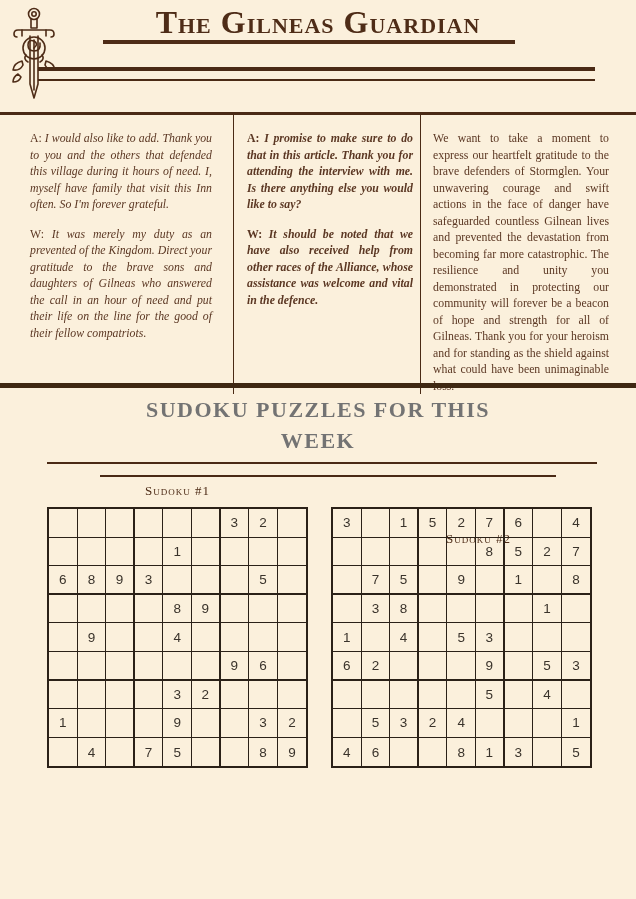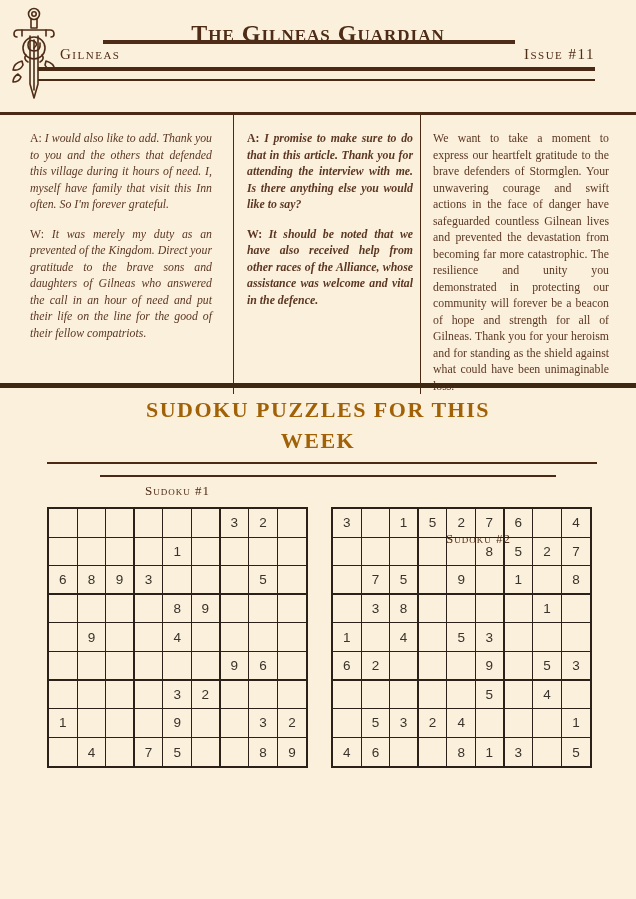--- a/index.html
+++ b/index.html
@@ -11,23 +11,23 @@
     margin: 0 auto;
     background: #fbf0dc;
     font-family: "Liberation Serif", serif;
     color: #5b3723;
     overflow: hidden;
   }
 
   
   .emblem { position:absolute; left:8px; top:6px; width:52px; height:100px; }
   .masthead-title {
-    position:absolute; top:20px; left:0; right:0;
+    position:absolute; top:4px; left:0; right:0;
     text-align:center;
-    font-size:24px; font-weight:bold;
+    font-size:32px; font-weight:bold;
     font-variant:small-caps;
     letter-spacing:1px;
     color:#4e2c17;
   }
   .title-rule { position:absolute; top:40px; left:103px; width:412px; height:4px; background:#4e2c17; }
   .issue-row {
     position:absolute; top:46px; left:60px; right:41px;
     display:flex; justify-content:space-between;
     font-size:15px; font-variant:small-caps; letter-spacing:1.5px;
     color:#4e2c17;
@@ -51,21 +51,21 @@
   .spk { font-style:normal; }
 
   
   .section-bar { position:absolute; top:383px; left:0; width:636px; height:5px; background:#3f2812; }
   .sudoku-title {
     position:absolute; top:395px; left:0; right:0;
     margin:0 auto; max-width:370px;
     text-align:center;
     font-size:22px; font-weight:bold; letter-spacing:1.5px;
     line-height:1.4;
-    color:#a16207;
+    color:#737373;
   }
   .rule-a { position:absolute; top:462px; left:47px;  width:550px; height:2px; background:#4a2a15; }
   .rule-b { position:absolute; top:475px; left:100px; width:456px; height:2px; background:#4a2a15; }
   .puzzle-label {
     position:absolute; top:483px; width:261px;
     text-align:center;
     font-size:13px; font-weight:normal; font-variant:small-caps; letter-spacing:1px;
     color:#4e2c17;
   }
   .label-1 { left:47px; }
@@ -118,24 +118,20 @@
 
       <path d="M14 55 q -8 2 -9 9 q 7 1 10 -5 z"></path>
       <path d="M38 55 q 8 2 9 9 q -7 1 -10 -5 z"></path>
       <path d="M10 68 q -5 3 -5 8 q 6 0 8 -5 z"></path>
     </svg>
   </div>
 
   <h1 class="masthead-title">The Gilneas Guardian</h1>
   <div class="title-rule"></div>
 
-  <div class="issue-row">
-    <span>Gilneas</span>
-    <span>Issue #11</span>
-  </div>
   <div class="rule-thick"></div>
   <div class="rule-thin"></div>
 
   <section class="articles">
     <div class="col col-1 italic">
       <p><span class="spk">A:</span> <span class="ptext">I would also like to add. Thank you to you and the others that defended this village during it hours of need. I, myself have family that visit this Inn often. So I'm forever grateful.</span></p>
       <p><span class="spk">W:</span> <span class="ptext">It was merely my duty as an prevented of the Kingdom. Direct your gratitude to the brave sons and daughters of Gilneas who answered the call in an hour of need and put their life on the line for the good of their fellow compatriots.</span></p>
     </div>
     <div class="col col-2 italic">
       <p><span class="spk">A:</span> <span class="ptext">I promise to make sure to do that in this article. Thank you for attending the interview with me. Is there anything else you would like to say?</span></p>

